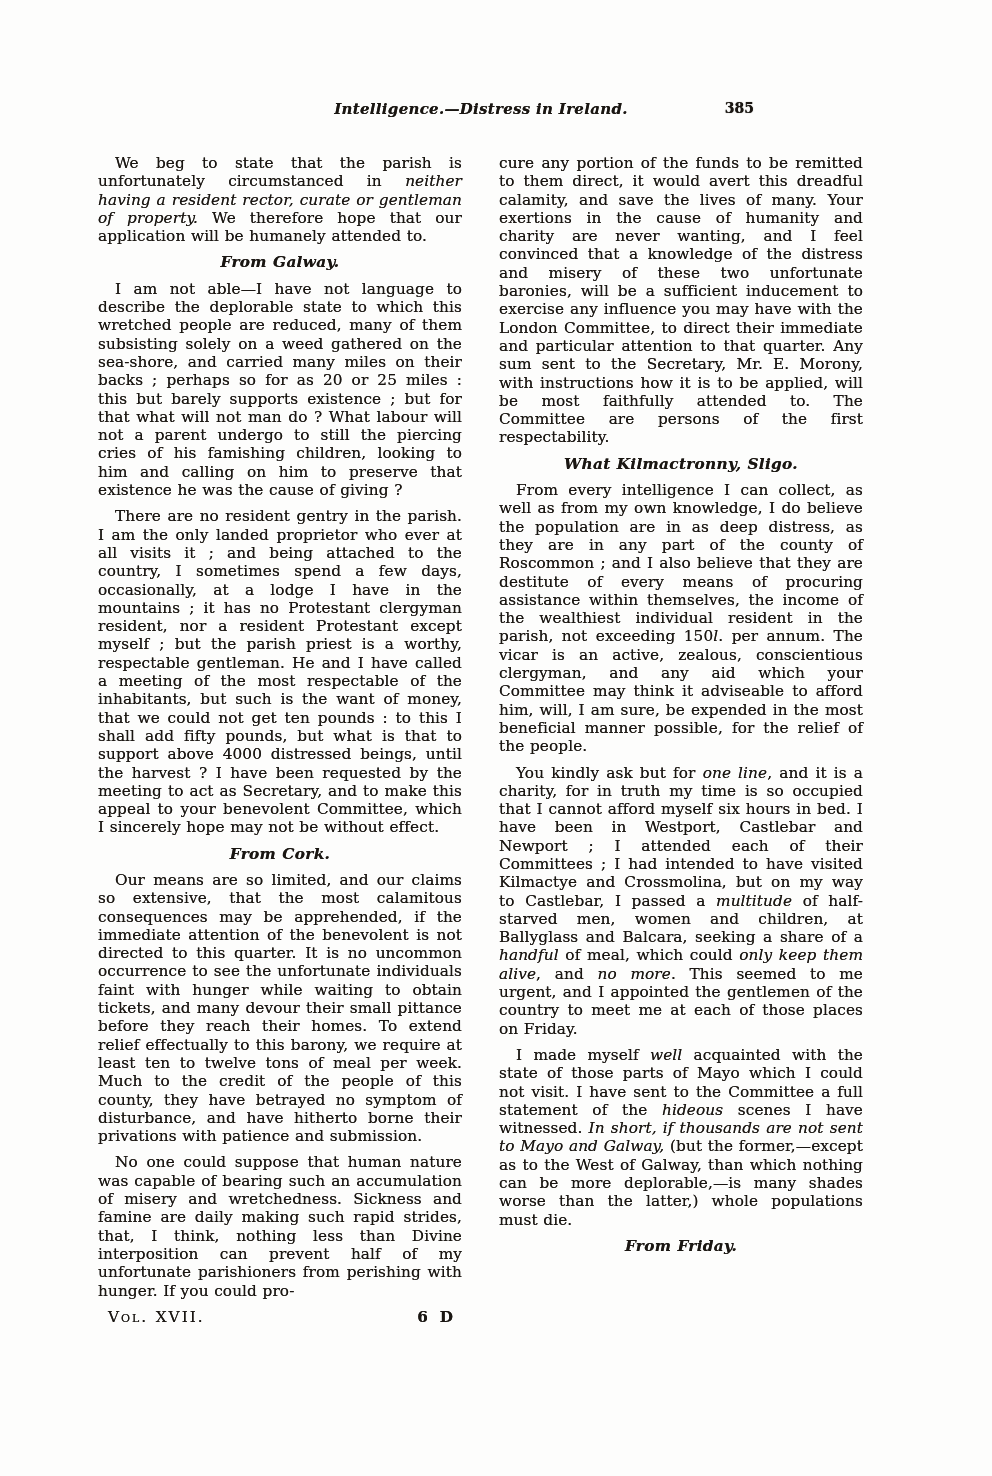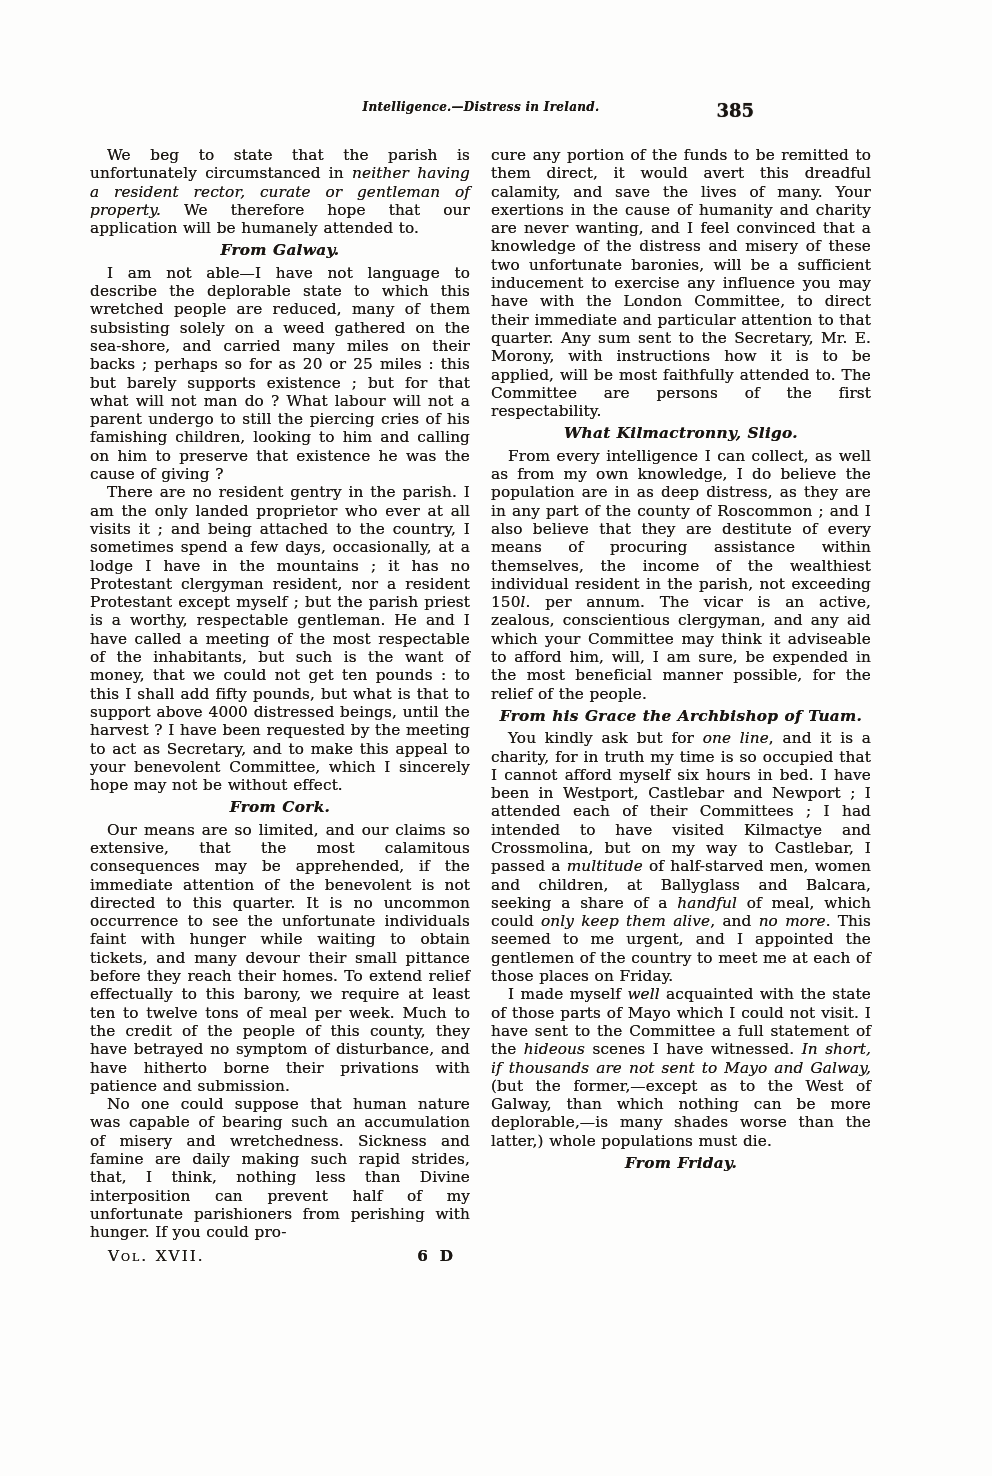--- a/index.html
+++ b/index.html
@@ -16,51 +16,51 @@
     position: absolute;
     top: 100px;
     left: 90px;
     width: 782px;
     height: 28px;
   }
   .running-title {
     text-align: center;
     font-style: italic;
     font-weight: bold;
-    font-size: 12px;
+    font-size: 15px;
     letter-spacing: 0.3px;
     text-shadow: 0 0 0.6px rgba(26,22,18,0.85);
   }
   .page-number {
     position: absolute;
     right: 118px;
     top: 0;
     font-weight: bold;
-    font-size: 18px;
+    font-size: 14px;
     text-shadow: 0 0 0.7px rgba(26,22,18,0.9);
   }
   .text-body {
     position: absolute;
     top: 146px;
     left: 90px;
     width: 782px;
     display: flex;
     gap: 21px;
     align-items: flex-start;
   }
   .column {
     width: 380px;
     text-align: justify;
     font-size: 15.3px;
     line-height: 18.3px;
     letter-spacing: 0.1px;
     word-spacing: 0.6px;
     text-shadow: 0 0 0.45px rgba(26,22,18,0.8);
   }
-  .column p { margin: 0; }
+  .column p { margin: 8px; }
   .column p.para { text-indent: 17px; }
   .column p.para.noindent { text-indent: 0; }
   .column p.heading {
     text-align: center;
     text-indent: 0;
     font-style: italic;
     font-weight: bold;
     margin: 4px 0 4px;
     letter-spacing: 0.3px;
   }
@@ -103,20 +103,19 @@
         <p class="para">No one could suppose that human nature was capable of bearing such an accumulation of misery and wretchedness. Sickness and famine are daily making such rapid strides, that, I think, nothing less than Divine interposition can prevent half of my unfortunate parishioners from perishing with hunger.  If you could pro-</p>
         <div class="footer-line">
           <span class="volume-label">Vol. XVII.</span>
           <span class="printer-signature">6 D</span>
         </div>
       </div>
     <div class="column">
         <p class="para noindent">cure any portion of the funds to be remitted to them direct, it would avert this dreadful calamity, and save the lives of many.  Your exertions in the cause of humanity and charity are never wanting, and I feel convinced that a knowledge of the distress and misery of these two unfortunate baronies, will be a sufficient inducement to exercise any influence you may have with the London Committee, to direct their immediate and particular attention to that quarter.  Any sum sent to the Secretary, Mr. E. Morony, with instructions how it is to be applied, will be most faithfully attended to.  The Committee are persons of the first respectability.</p>
         <p class="heading">What Kilmactronny, Sligo.</p>
         <p class="para">From every intelligence I can collect, as well as from my own knowledge, I do believe the population are in as deep distress, as they are in any part of the county of Roscommon&nbsp;; and I also believe that they are destitute of every means of procuring assistance within themselves, the income of the wealthiest individual resident in the parish, not exceeding 150<i>l</i>. per annum.  The vicar is an active, zealous, conscientious clergyman, and any aid which your Committee may think it adviseable to afford him, will, I am sure, be expended in the most beneficial manner possible, for the relief of the people.</p>
-        <p class="heading">From his Grace the Archbishop of Tuam.</p>
         <p class="para">You kindly ask but for <i>one line</i>, and it is a charity, for in truth my time is so occupied that I cannot afford myself six hours in bed.  I have been in Westport, Castlebar and Newport&nbsp;; I attended each of their Committees&nbsp;; I had intended to have visited Kilmactye and Crossmolina, but on my way to Castlebar, I passed a <i>multitude</i> of half-starved men, women and children, at Ballyglass and Balcara, seeking a share of a <i>handful</i> of meal, which could <i>only keep them alive</i>, and <i>no more</i>.  This seemed to me urgent, and I appointed the gentlemen of the country to meet me at each of those places on Friday.</p>
         <p class="para">I made myself <i>well</i> acquainted with the state of those parts of Mayo which I could not visit.  I have sent to the Committee a full statement of the <i>hideous</i> scenes I have witnessed.  <i>In short, if thousands are not sent to Mayo and Galway,</i> (but the former,—except as to the West of Galway, than which nothing can be more deplorable,—is many shades worse than the latter,) whole populations must die.</p>
         <p class="heading">From Friday.</p>
       </div>
   </div>
 
 </div>
 
 </body></html>

